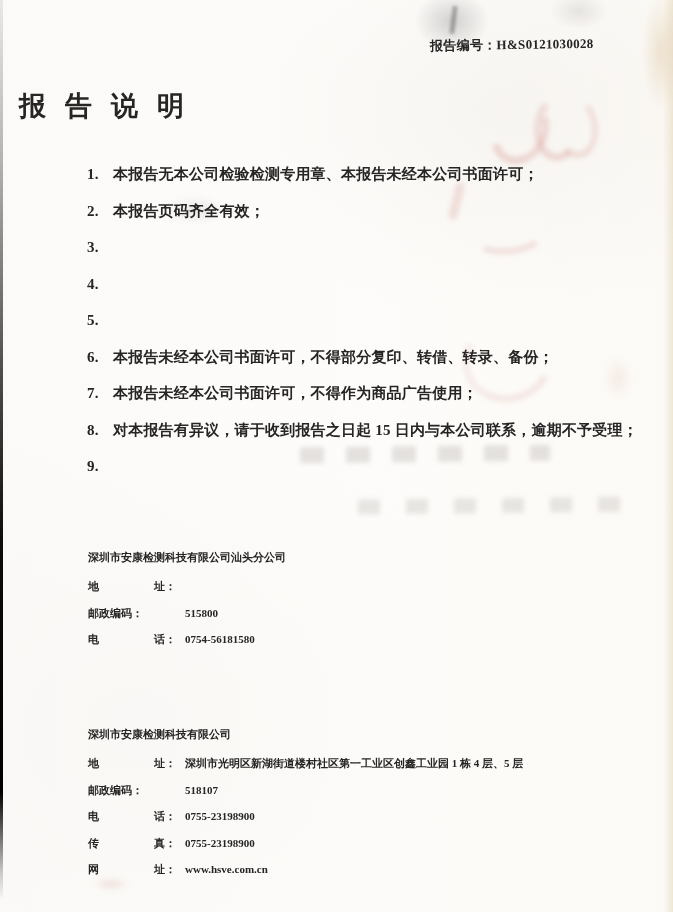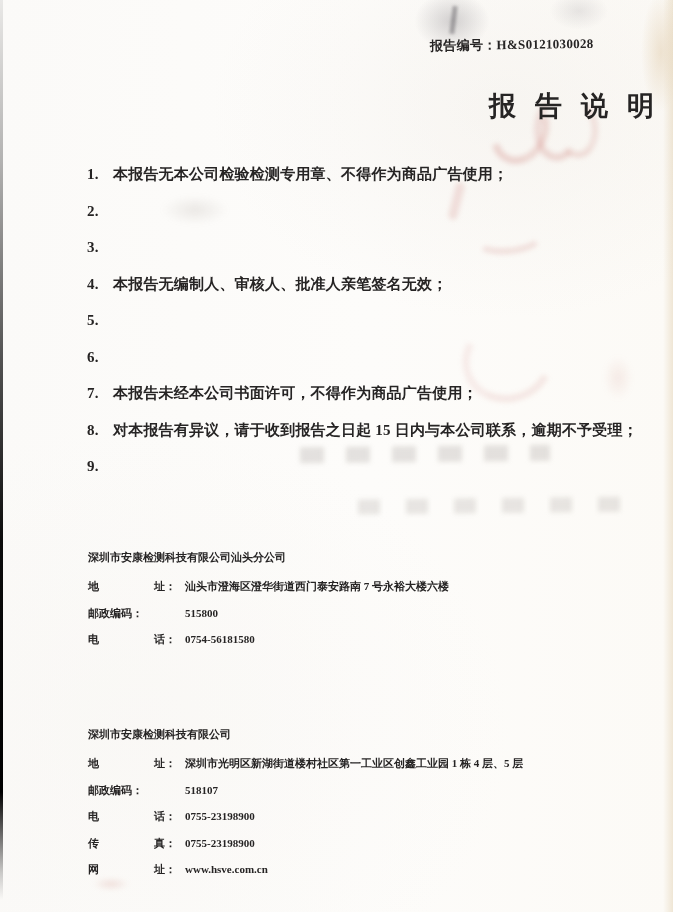--- a/index.html
+++ b/index.html
@@ -103,21 +103,21 @@
   }
 
   
   .report-no {
     position:absolute; top:36px; left:430px;
     font-size:13px; font-weight:700; letter-spacing:0.3px;
     transform:rotate(-0.8deg); white-space:nowrap;
   }
   .doc-title {
     position:absolute; top:88px; left:0; width:100%;
-    text-align:right; font-size:27px; font-weight:700;
+    text-align:left; font-size:27px; font-weight:700;
     letter-spacing:19px; text-indent:19px; white-space:nowrap;
   }
   .notes {
     position:absolute; top:163px; left:87px; width:560px;
     margin:0; padding:0; list-style:none;
   }
   .notes li {
     display:flex; font-size:15px; font-weight:600;
     line-height:22px; margin-bottom:14.5px; white-space:nowrap;
     letter-spacing:0.2px;
@@ -159,37 +159,38 @@
 
   <div class="report-no">
     <span>报告编号：</span><span>H&amp;S0121030028</span>
   </div>
 
   <div class="doc-title">报告说明</div>
 
   <ol class="notes">
     <li>
         <span class="num">1.</span>
-        <span class="txt">本报告无本公司检验检测专用章、不得作为商品广告使用；</span>
+        <span class="txt">本报告无本公司检验检测专用章、本报告未经本公司书面许可；</span>
       </li>
     <li>
         <span class="num">2.</span>
+        <span class="txt">本报告页码齐全有效；</span>
       </li>
     <li>
         <span class="num">3.</span>
       </li>
     <li>
         <span class="num">4.</span>
-        <span class="txt">本报告无编制人、审核人、批准人亲笔签名无效；</span>
       </li>
     <li>
         <span class="num">5.</span>
       </li>
     <li>
         <span class="num">6.</span>
+        <span class="txt">本报告未经本公司书面许可，不得部分复印、转借、转录、备份；</span>
       </li>
     <li>
         <span class="num">7.</span>
         <span class="txt">本报告未经本公司书面许可，不得作为商品广告使用；</span>
       </li>
     <li>
         <span class="num">8.</span>
         <span class="txt">对本报告有异议，请于收到报告之日起 15 日内与本公司联系，逾期不予受理；</span>
       </li>
     <li>
@@ -197,21 +198,20 @@
       </li>
   </ol>
 
   <div class="company company-1">
     <div class="cname">深圳市安康检测科技有限公司汕头分公司</div>
     <div class="crow">
       <span class="lab">
           <span>地</span>
           <span>址：</span>
         </span>
-      <span class="val">汕头市澄海区澄华街道西门泰安路南 7 号永裕大楼六楼</span>
     </div>
     <div class="crow">
       <span class="lab">
           <span>邮政编码：</span>
           <span></span>
         </span>
       <span class="val">515800</span>
     </div>
     <div class="crow">
       <span class="lab">

